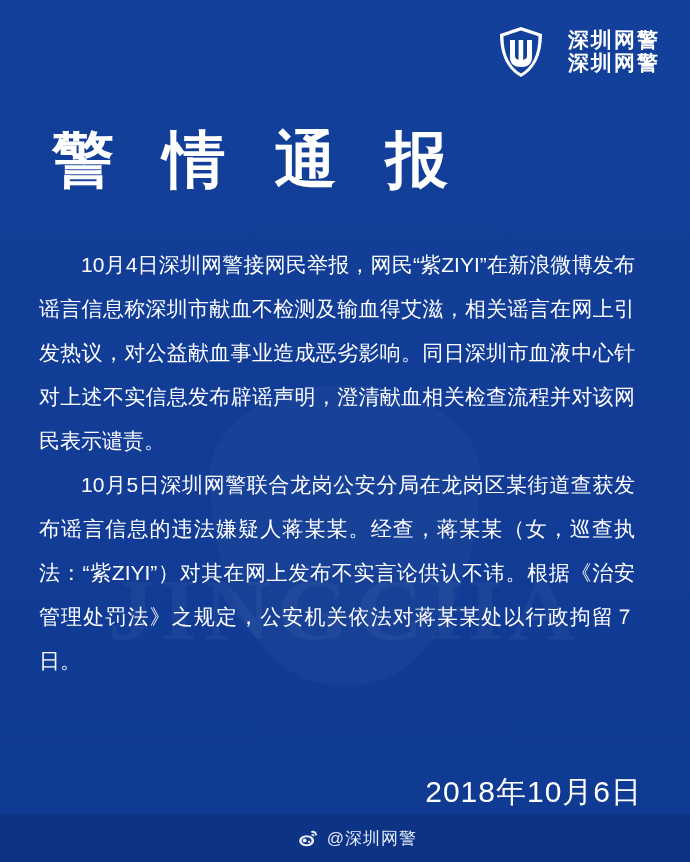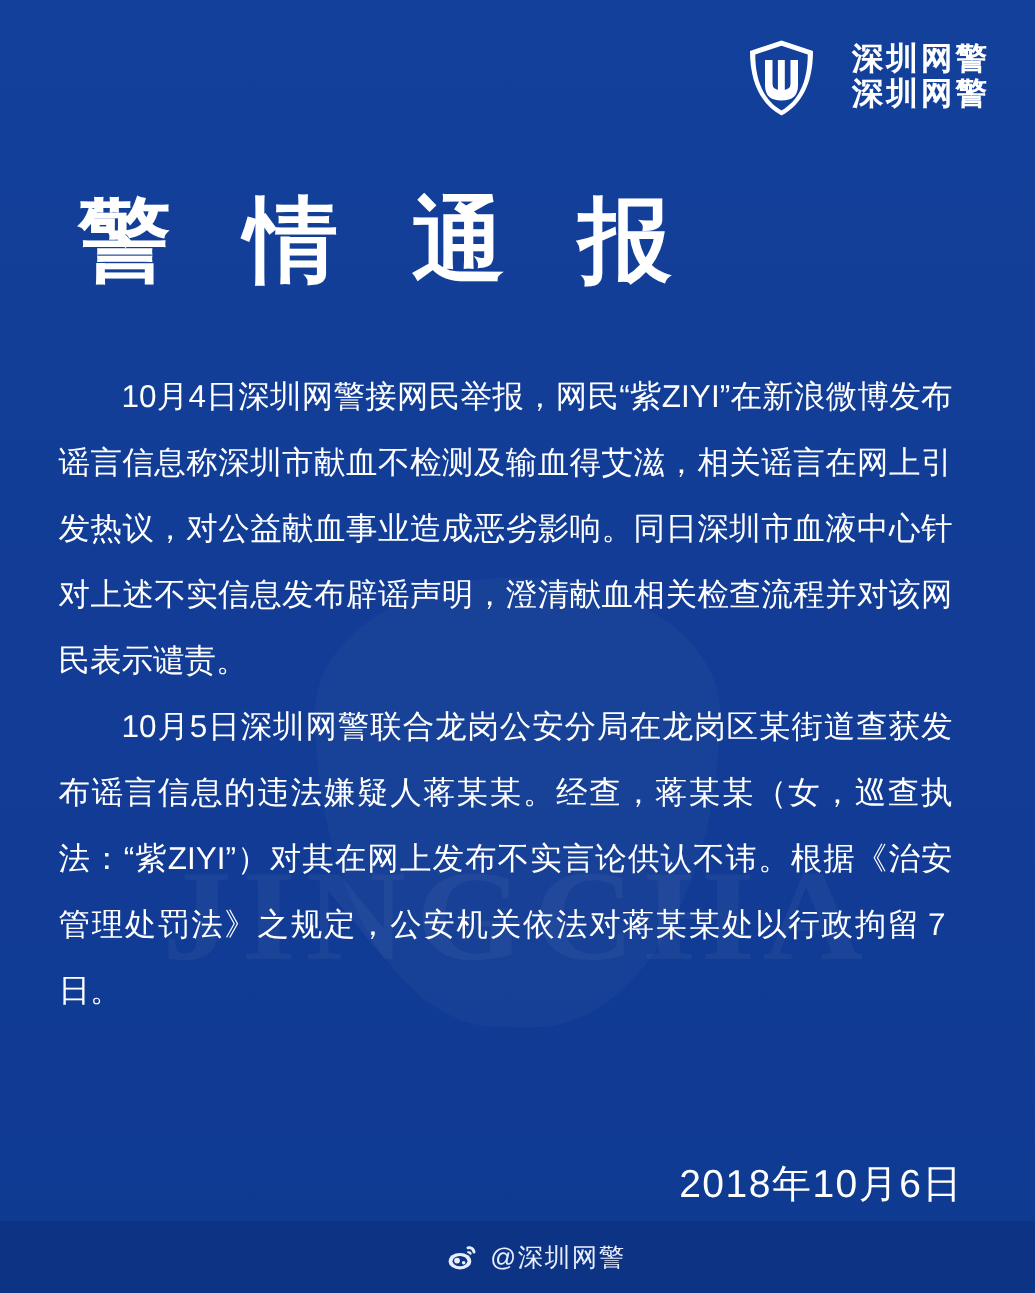--- a/index.html
+++ b/index.html
@@ -110,21 +110,21 @@
   .body-text p {
     margin: 0;
     text-indent: 2em;
   }
 
   .date {
     position: absolute;
     right: 48px;
     top: 772px;
     color: #ffffff;
-    font-size: 26px;
+    font-size: 30px;
     letter-spacing: 1px;
   }
 
   
   .footer {
     position: absolute;
     left: 0;
     bottom: 0;
     width: 690px;
     height: 48px;

